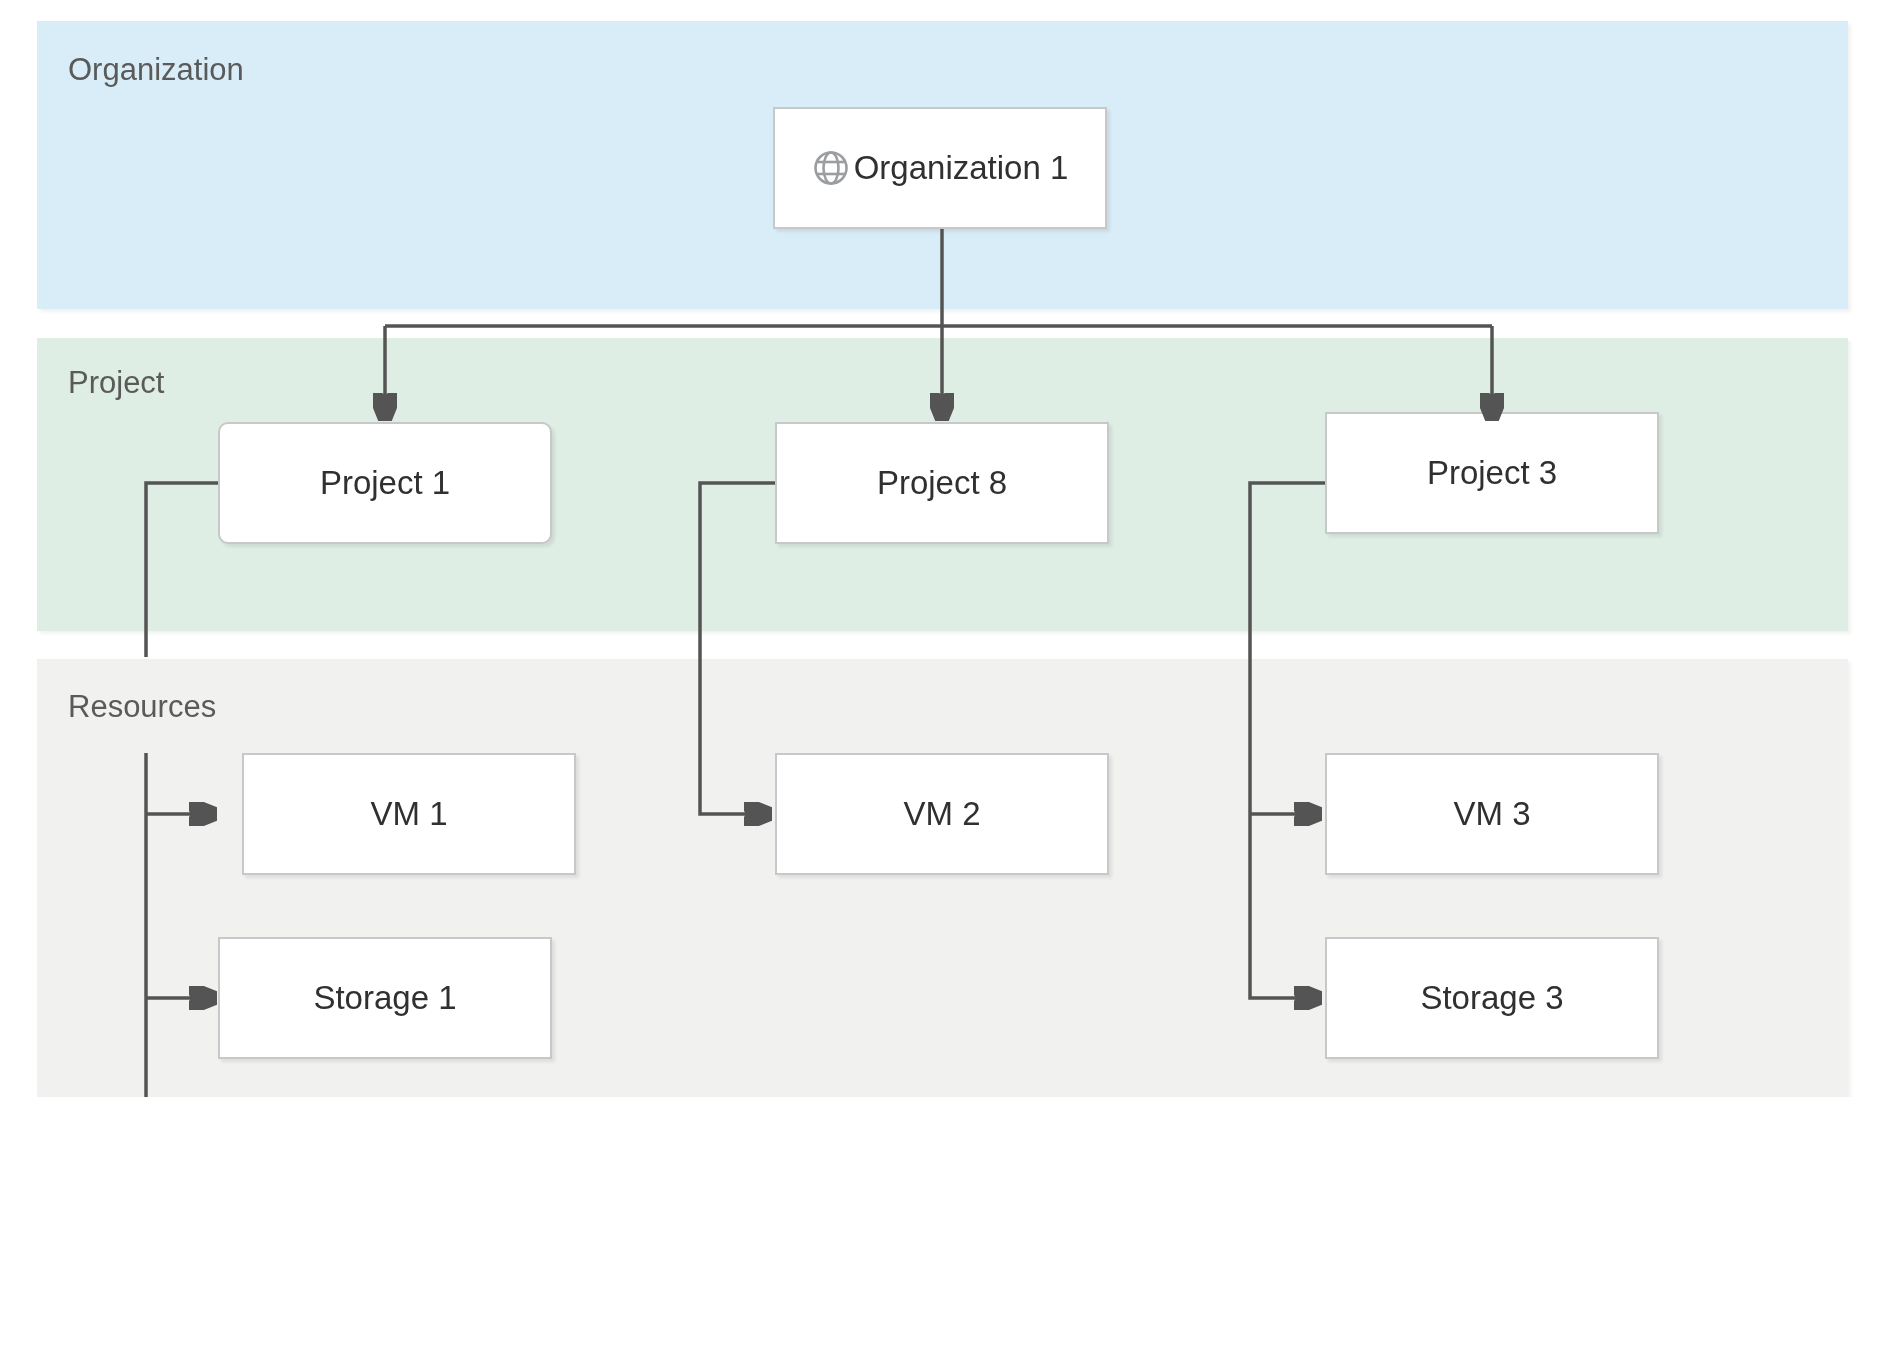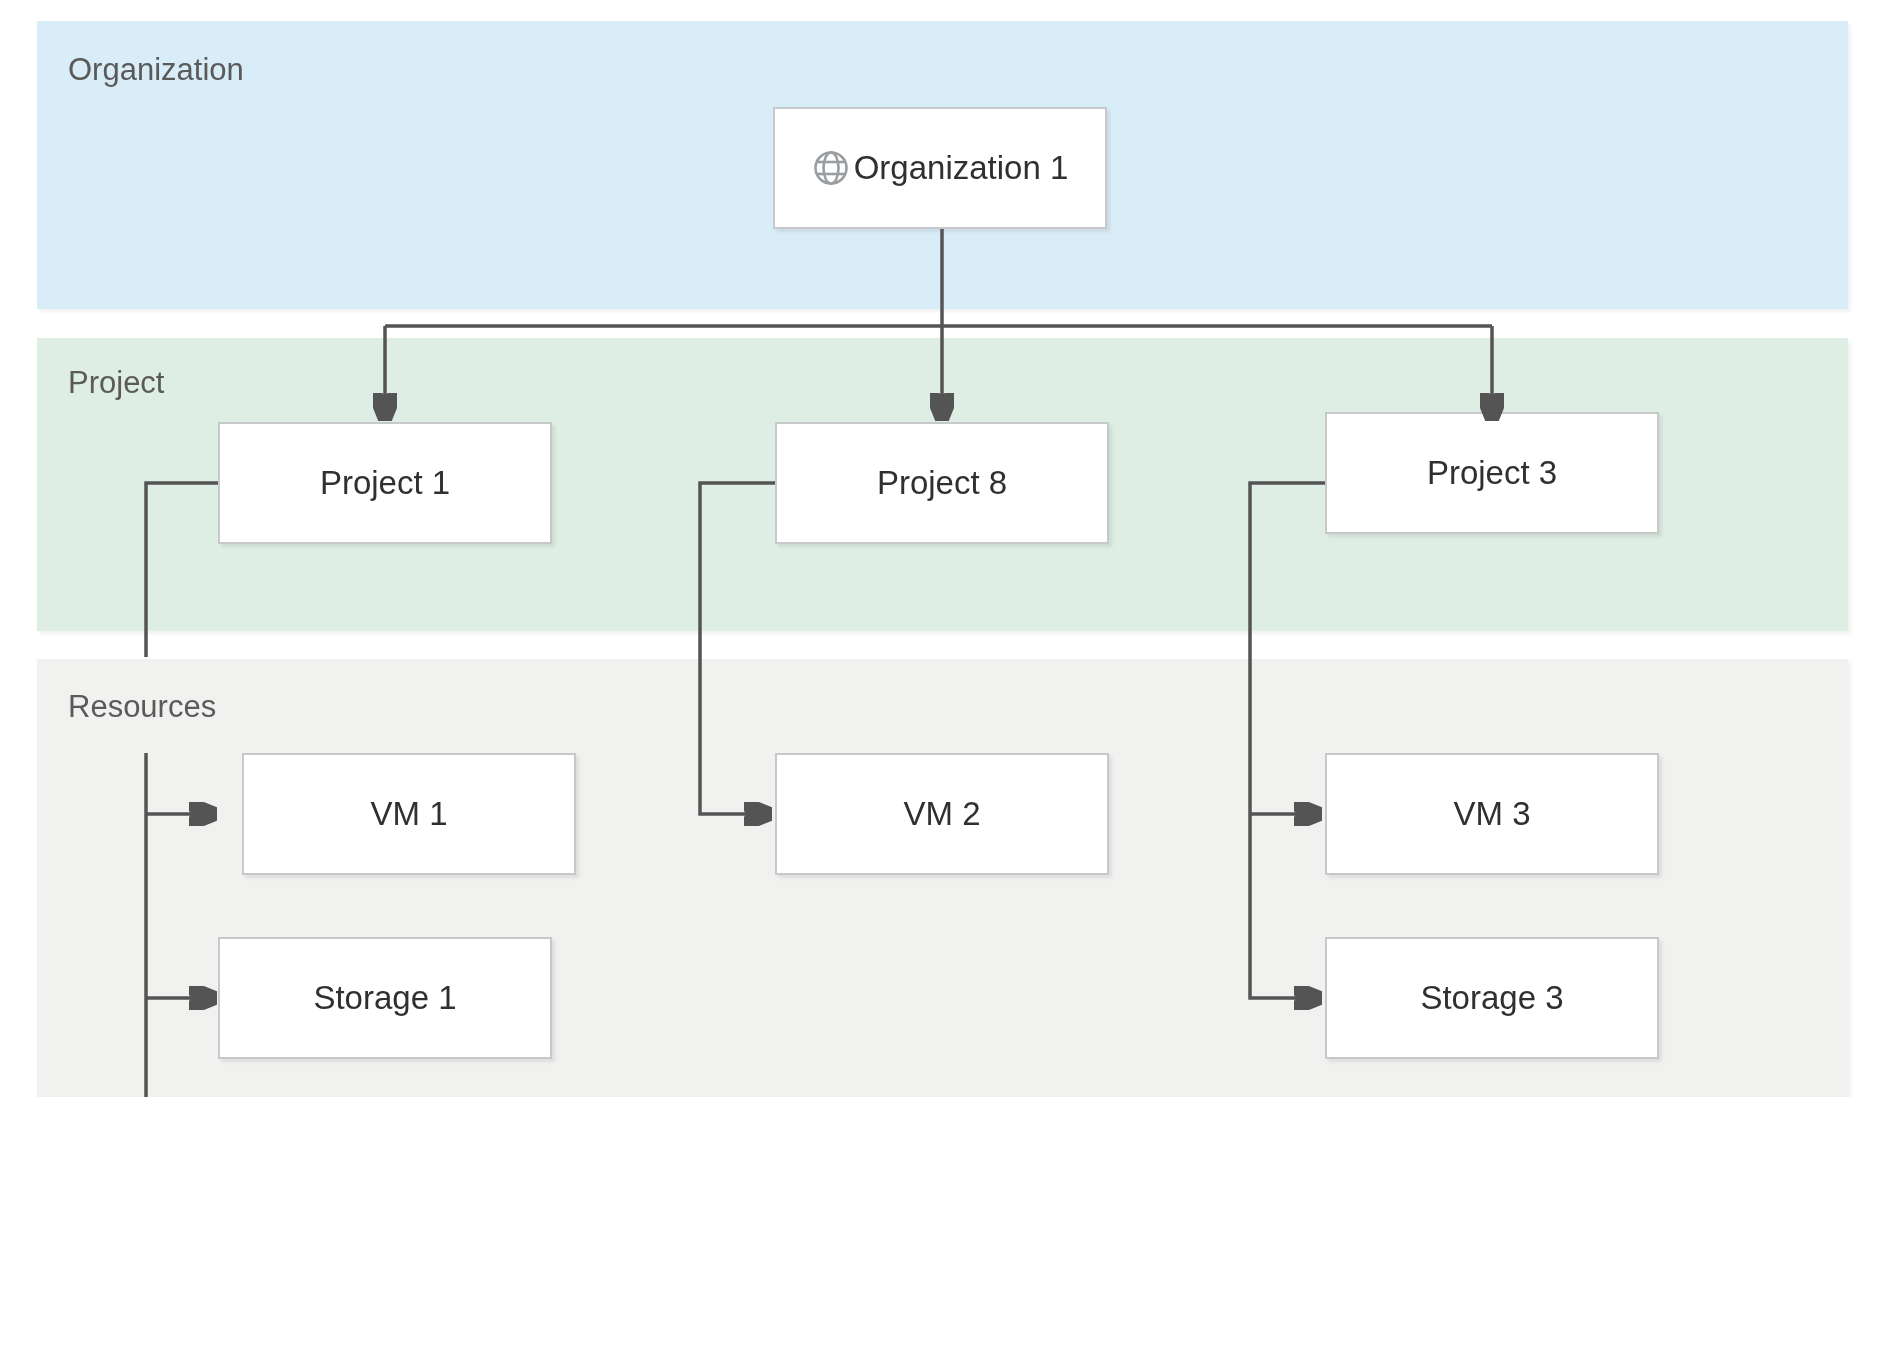--- a/index.html
+++ b/index.html
@@ -42,21 +42,21 @@
     display: flex;
     align-items: center;
     justify-content: center;
     gap: 4px;
     font-size: 33px;
     color: #303030;
     white-space: nowrap;
     z-index: 2;
   }
   .node-org1     { left: 773px;  top: 107px; }
-  .node-project1 { left: 218px;  top: 422px; }
+  .node-project1 { left: 218px;  top: 422px; border-radius: 10px; }
   .node-project2 { left: 775px;  top: 422px; }
   .node-project3 { left: 1325px; top: 412px; }
   .node-vm1      { left: 218px;  top: 753px; margin-left: 24px; }
   .node-storage1 { left: 218px;  top: 937px; }
   .node-backup1  { left: 218px;  top: 1121px; }
   .node-vm2      { left: 775px;  top: 753px; }
   .node-vm3      { left: 1325px; top: 753px; }
   .node-storage3 { left: 1325px; top: 937px; }
   .globe {
     flex: 0 0 auto;

